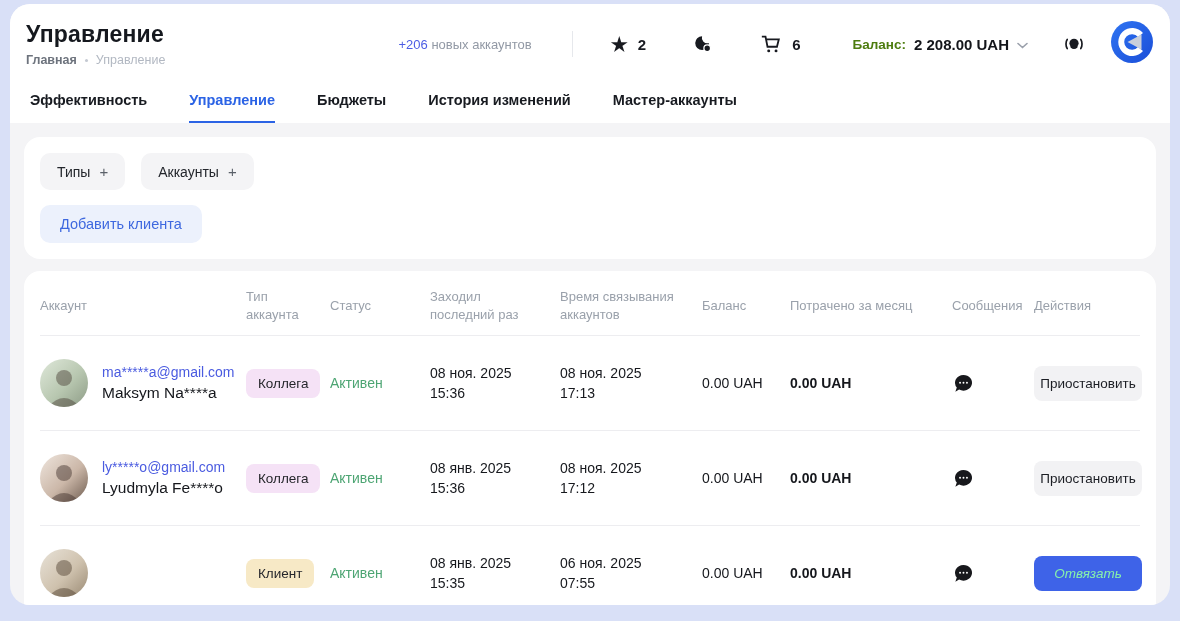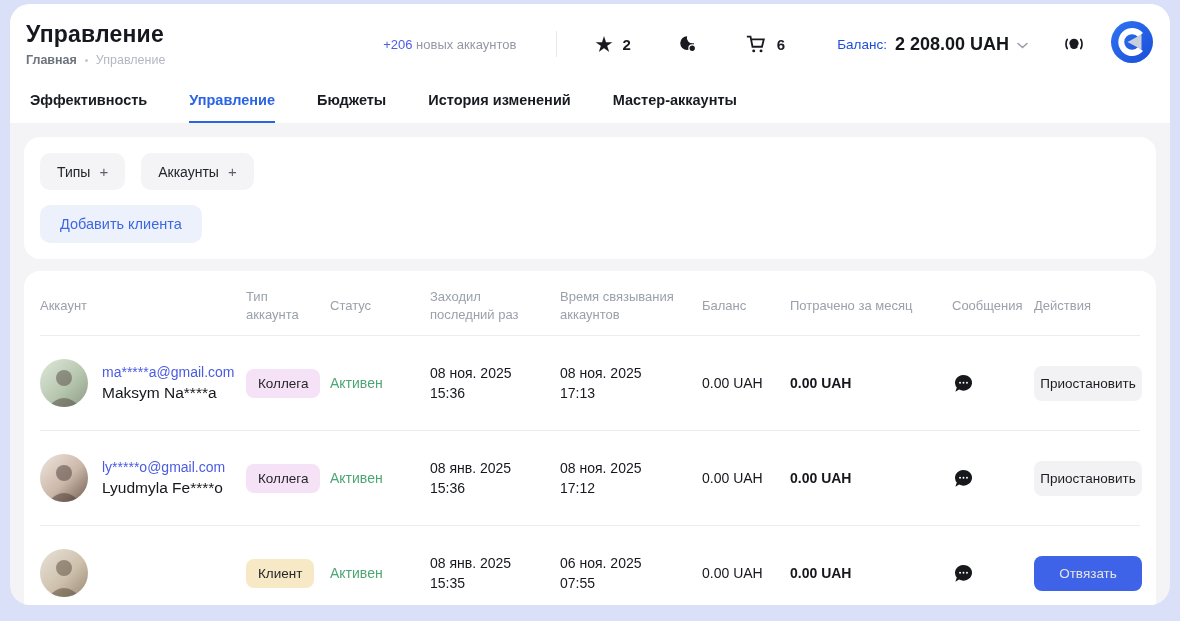--- a/index.html
+++ b/index.html
@@ -22,22 +22,22 @@
   .breadcrumb .crumb-home { color:#6d737d; font-weight:600; }
   .breadcrumb .dot { width:3px; height:3px; border-radius:50%; background:#c4c9d2; display:inline-block; }
   .new-sites { margin-left:auto; font-size:13px; color:#9299a5; white-space:nowrap; }
   .new-sites b { color:#4c5de4; font-weight:500; }
   .vdiv { width:1px; height:26px; background:#e6e8ec; margin:0 38px 0 40px; }
   .stats { display:flex; align-items:center; gap:46px; }
   .stat { display:flex; align-items:center; gap:10px; font-size:15px; font-weight:700; color:#181a20; cursor:pointer; }
   .stat svg, .stat .glyph { display:block; }
   .star-glyph { font-size:19px; line-height:1; color:#181a20; }
   .balance { display:flex; align-items:center; margin-left:52px; cursor:pointer; }
-  .balance-label { color:#1d4ed8; font-size:13.5px; margin-right:8px; }
-  .balance-value { font-size:18px; font-weight:700; color:#14161b; }
+  .balance-label { color:#4d7c0f; font-size:13.5px; margin-right:8px;font-weight:bold; }
+  .balance-value { font-size:15px; font-weight:700; color:#14161b; }
   .balance-caret { margin-left:8px; }
   .bell-btn { margin-left:34px; cursor:pointer; display:flex; align-items:center; }
   .logo { margin-left:24px; cursor:pointer; }
   
   .tabs { display:flex; gap:42px; margin-top:24px; padding:0 4px; }
   .tab { font-size:14.5px; font-weight:700; color:#181b21; padding-bottom:13px; cursor:pointer; border-bottom:2px solid transparent; }
   .tab.active { color:#2b63e5; border-bottom-color:#2b63e5; }
   
   .content { padding:14px 14px 0 14px; }
   .card { background:#fff; border-radius:16px; }
@@ -65,21 +65,21 @@
   .badge { display:inline-block; border-radius:8px; padding:7px 12px; font-size:13.5px; color:#25262b; width:max-content; }
   .badge-colleague { background:#f5e2f6; }
   .badge-client { background:#f7e9c6; }
   .status-active { color:#4da573; font-size:14px; }
   .dt { font-size:14px; color:#16181d; line-height:1.45; }
   .money { font-size:14px; color:#15171c; }
   .money.bold { font-weight:700; }
   .msg-btn { background:none; border:none; cursor:pointer; padding:0; display:flex; align-items:center; }
   .action-btn { border:none; border-radius:8px; font-family:inherit; font-size:13.5px; cursor:pointer; width:108px; padding:10px 4px; text-align:center; }
   .action-secondary { background:#f2f2f4; color:#1c1e24; }
-  .action-primary { background:#3e63e8; color:#e5e5e5; font-weight:500; }
+  .action-primary { background:#3e63e8; color:#86efac; font-weight:500;font-style:italic; }
 </style>
 </head>
 <body>
 
 <div class="app">
 
   <div class="header">
     <div class="header-top">
       <div class="title-block">
         <div class="page-title">Управление</div>

